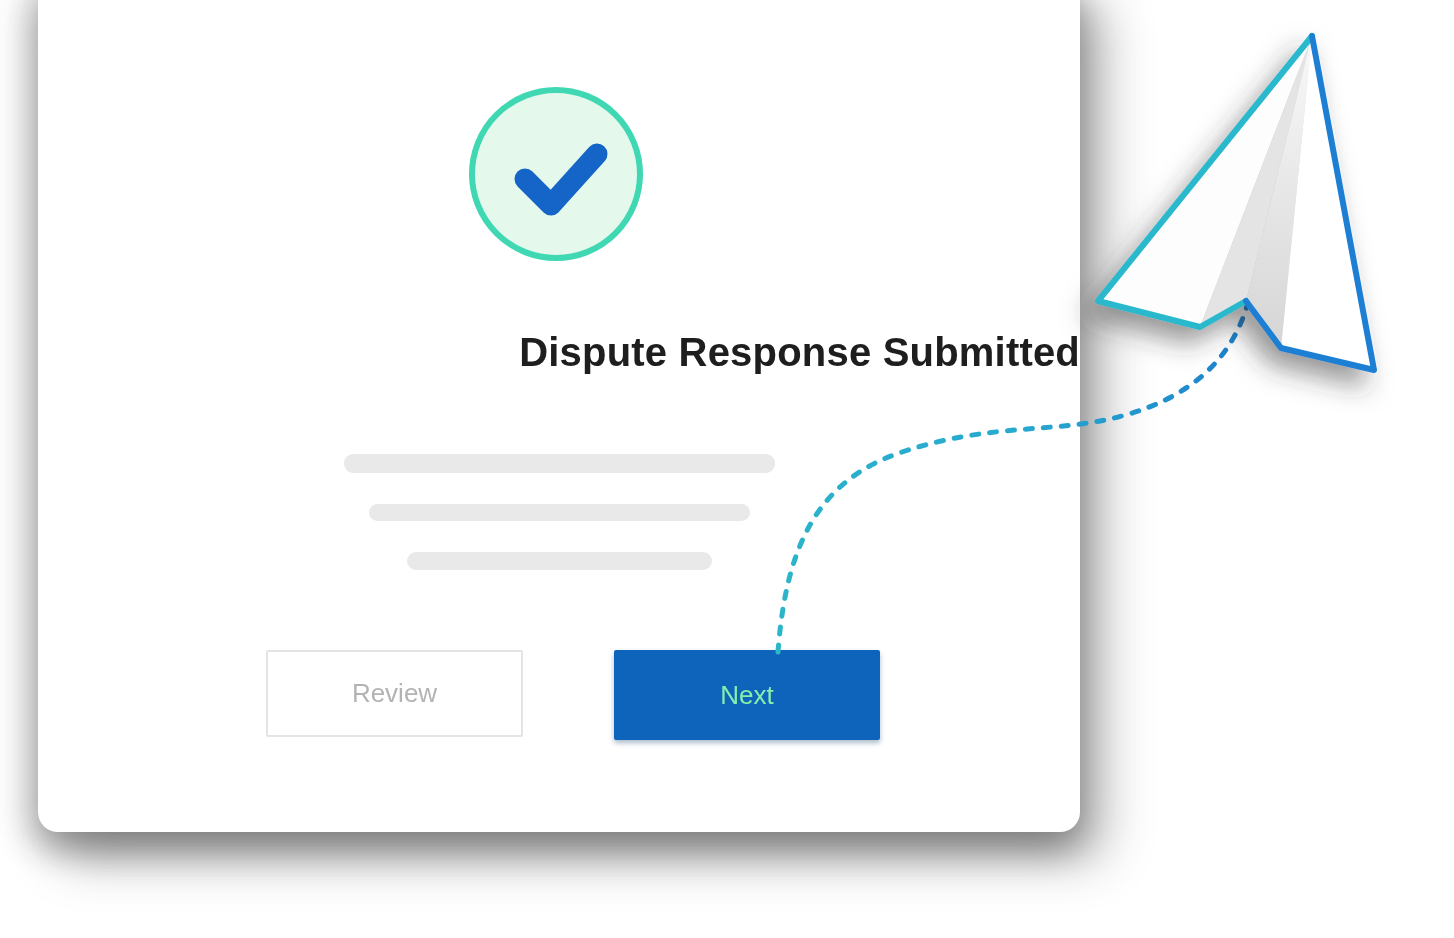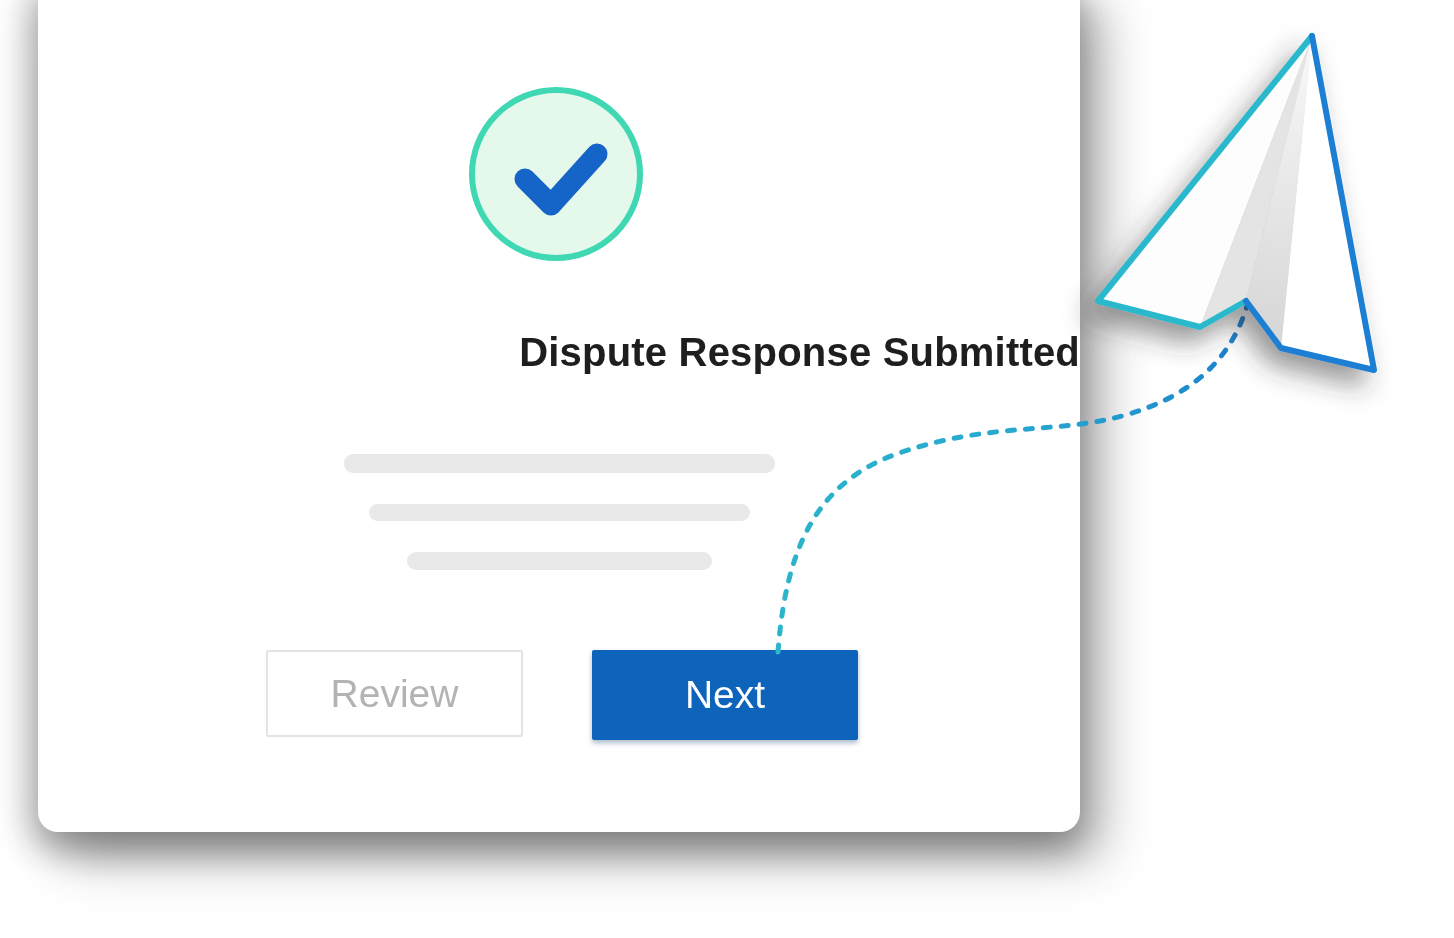--- a/index.html
+++ b/index.html
@@ -70,40 +70,40 @@
   }
   .skeleton .line-1 { width: 431px; height: 19px; margin-bottom: 31px; }
   .skeleton .line-2 { width: 381px; height: 17px; margin-bottom: 31px; }
   .skeleton .line-3 { width: 305px; height: 18px; }
   .btn {
     position: absolute;
     top: 674px;
     display: flex;
     align-items: center;
     justify-content: center;
-    font-size: 39px;
+    font-size: 26px;
     box-sizing: border-box;
     cursor: pointer;
     border-radius: 2px;
   }
   .btn-review {
     left: 228px;
     width: 257px;
     height: 87px;
     background: #ffffff;
     border: 2px solid #e4e4e4;
     color: #b3b3b3;
   }
   .btn-next {
-    left: 554px;
+    left: 576px;
     width: 266px;
     height: 90px;
     background: #0e63bb;
     border: none;
-    color: #ffffff;
+    color: #86efac;
     box-shadow: 0 3px 5px rgba(13, 60, 110, 0.35);
   }
   
   .illustration {
     position: absolute;
     left: 0;
     top: 0;
     width: 1454px;
     height: 938px;
     pointer-events: none;

